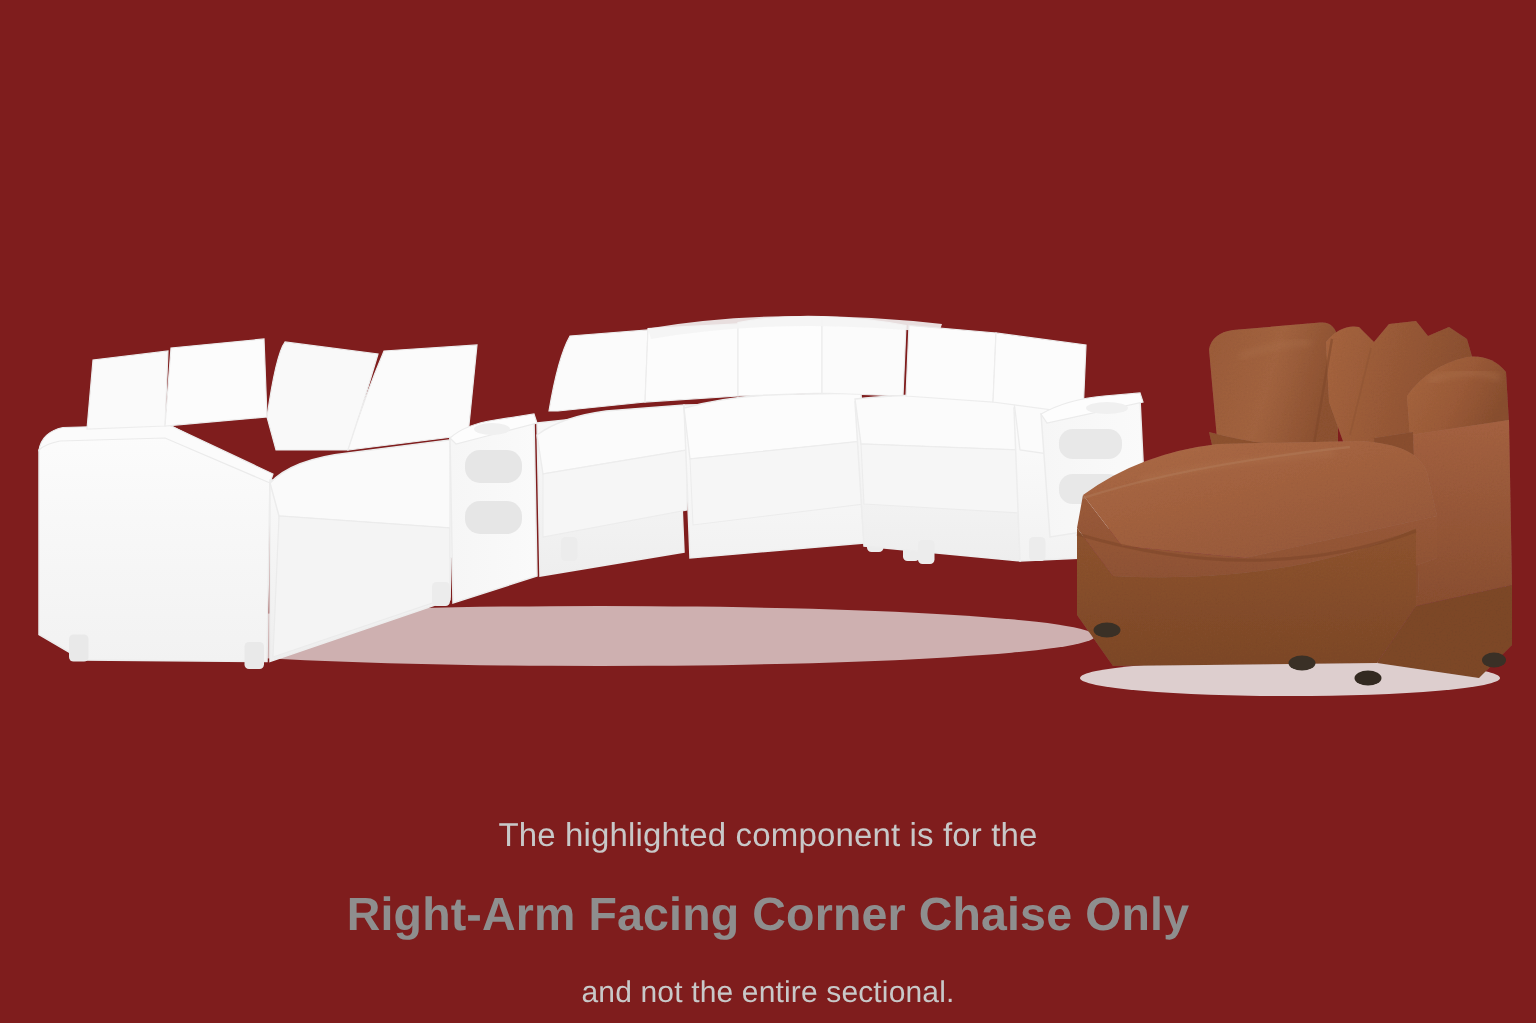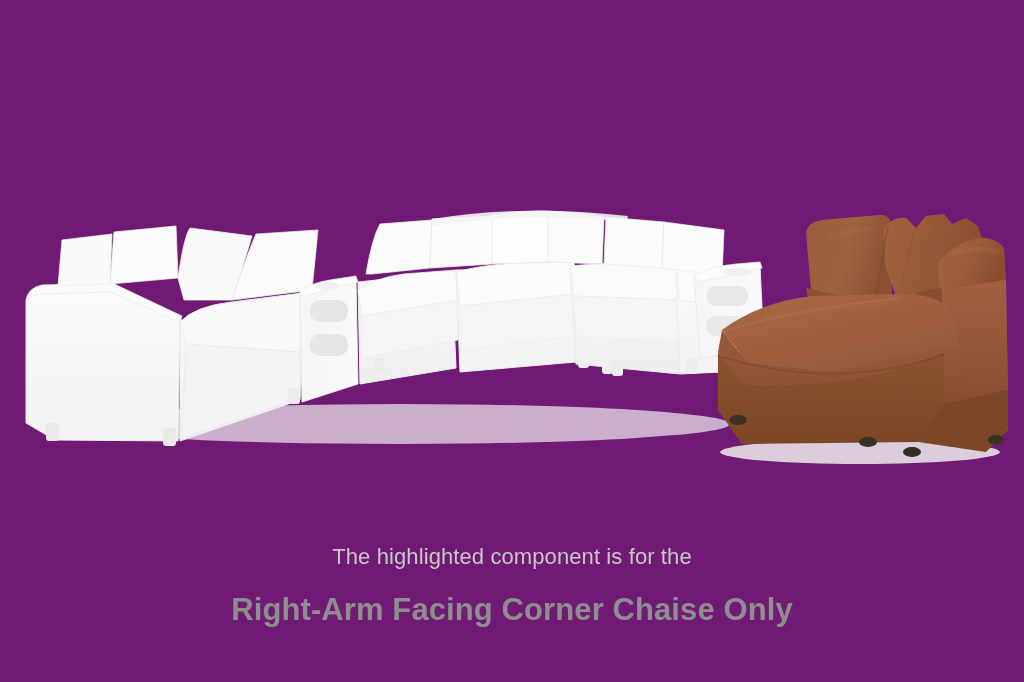--- a/index.html
+++ b/index.html
@@ -9,21 +9,21 @@
     background: #ffffff;
   }
   body {
     font-family: "Liberation Sans", sans-serif;
     -webkit-font-smoothing: antialiased;
   }
   #stage {
     position: relative;
     width: 1024px;
     height: 682px;
-    background: #701a75;
+    background: #7f1d1d;
     overflow: hidden;
   }
 
   
   #product-figure {
     position: absolute;
     left: 0;
     top: 0;
     width: 1024px;
     height: 500px;
@@ -264,15 +264,16 @@
         <path d="M760 320 Q820 306 890 302" stroke="#c08a64" stroke-width="3" fill="none" opacity="0.22" filter="url(#softBlur)"></path>
         <path d="M952 254 Q980 244 1000 252" stroke="#c08a64" stroke-width="4" fill="none" opacity="0.25" filter="url(#softBlur)"></path>
         <path d="M826 238 Q846 230 874 228" stroke="#bc8660" stroke-width="4" fill="none" opacity="0.2" filter="url(#softBlur)"></path>
       </g>
     </svg>
   </div>
 
   <div id="caption-block">
     <p class="cap-line-1">The highlighted component is for the</p>
     <p class="cap-line-2">Right-Arm Facing Corner Chaise Only</p>
+    <p class="cap-line-3">and not the entire sectional.</p>
   </div>
 
 </div>
 
 </body></html>

